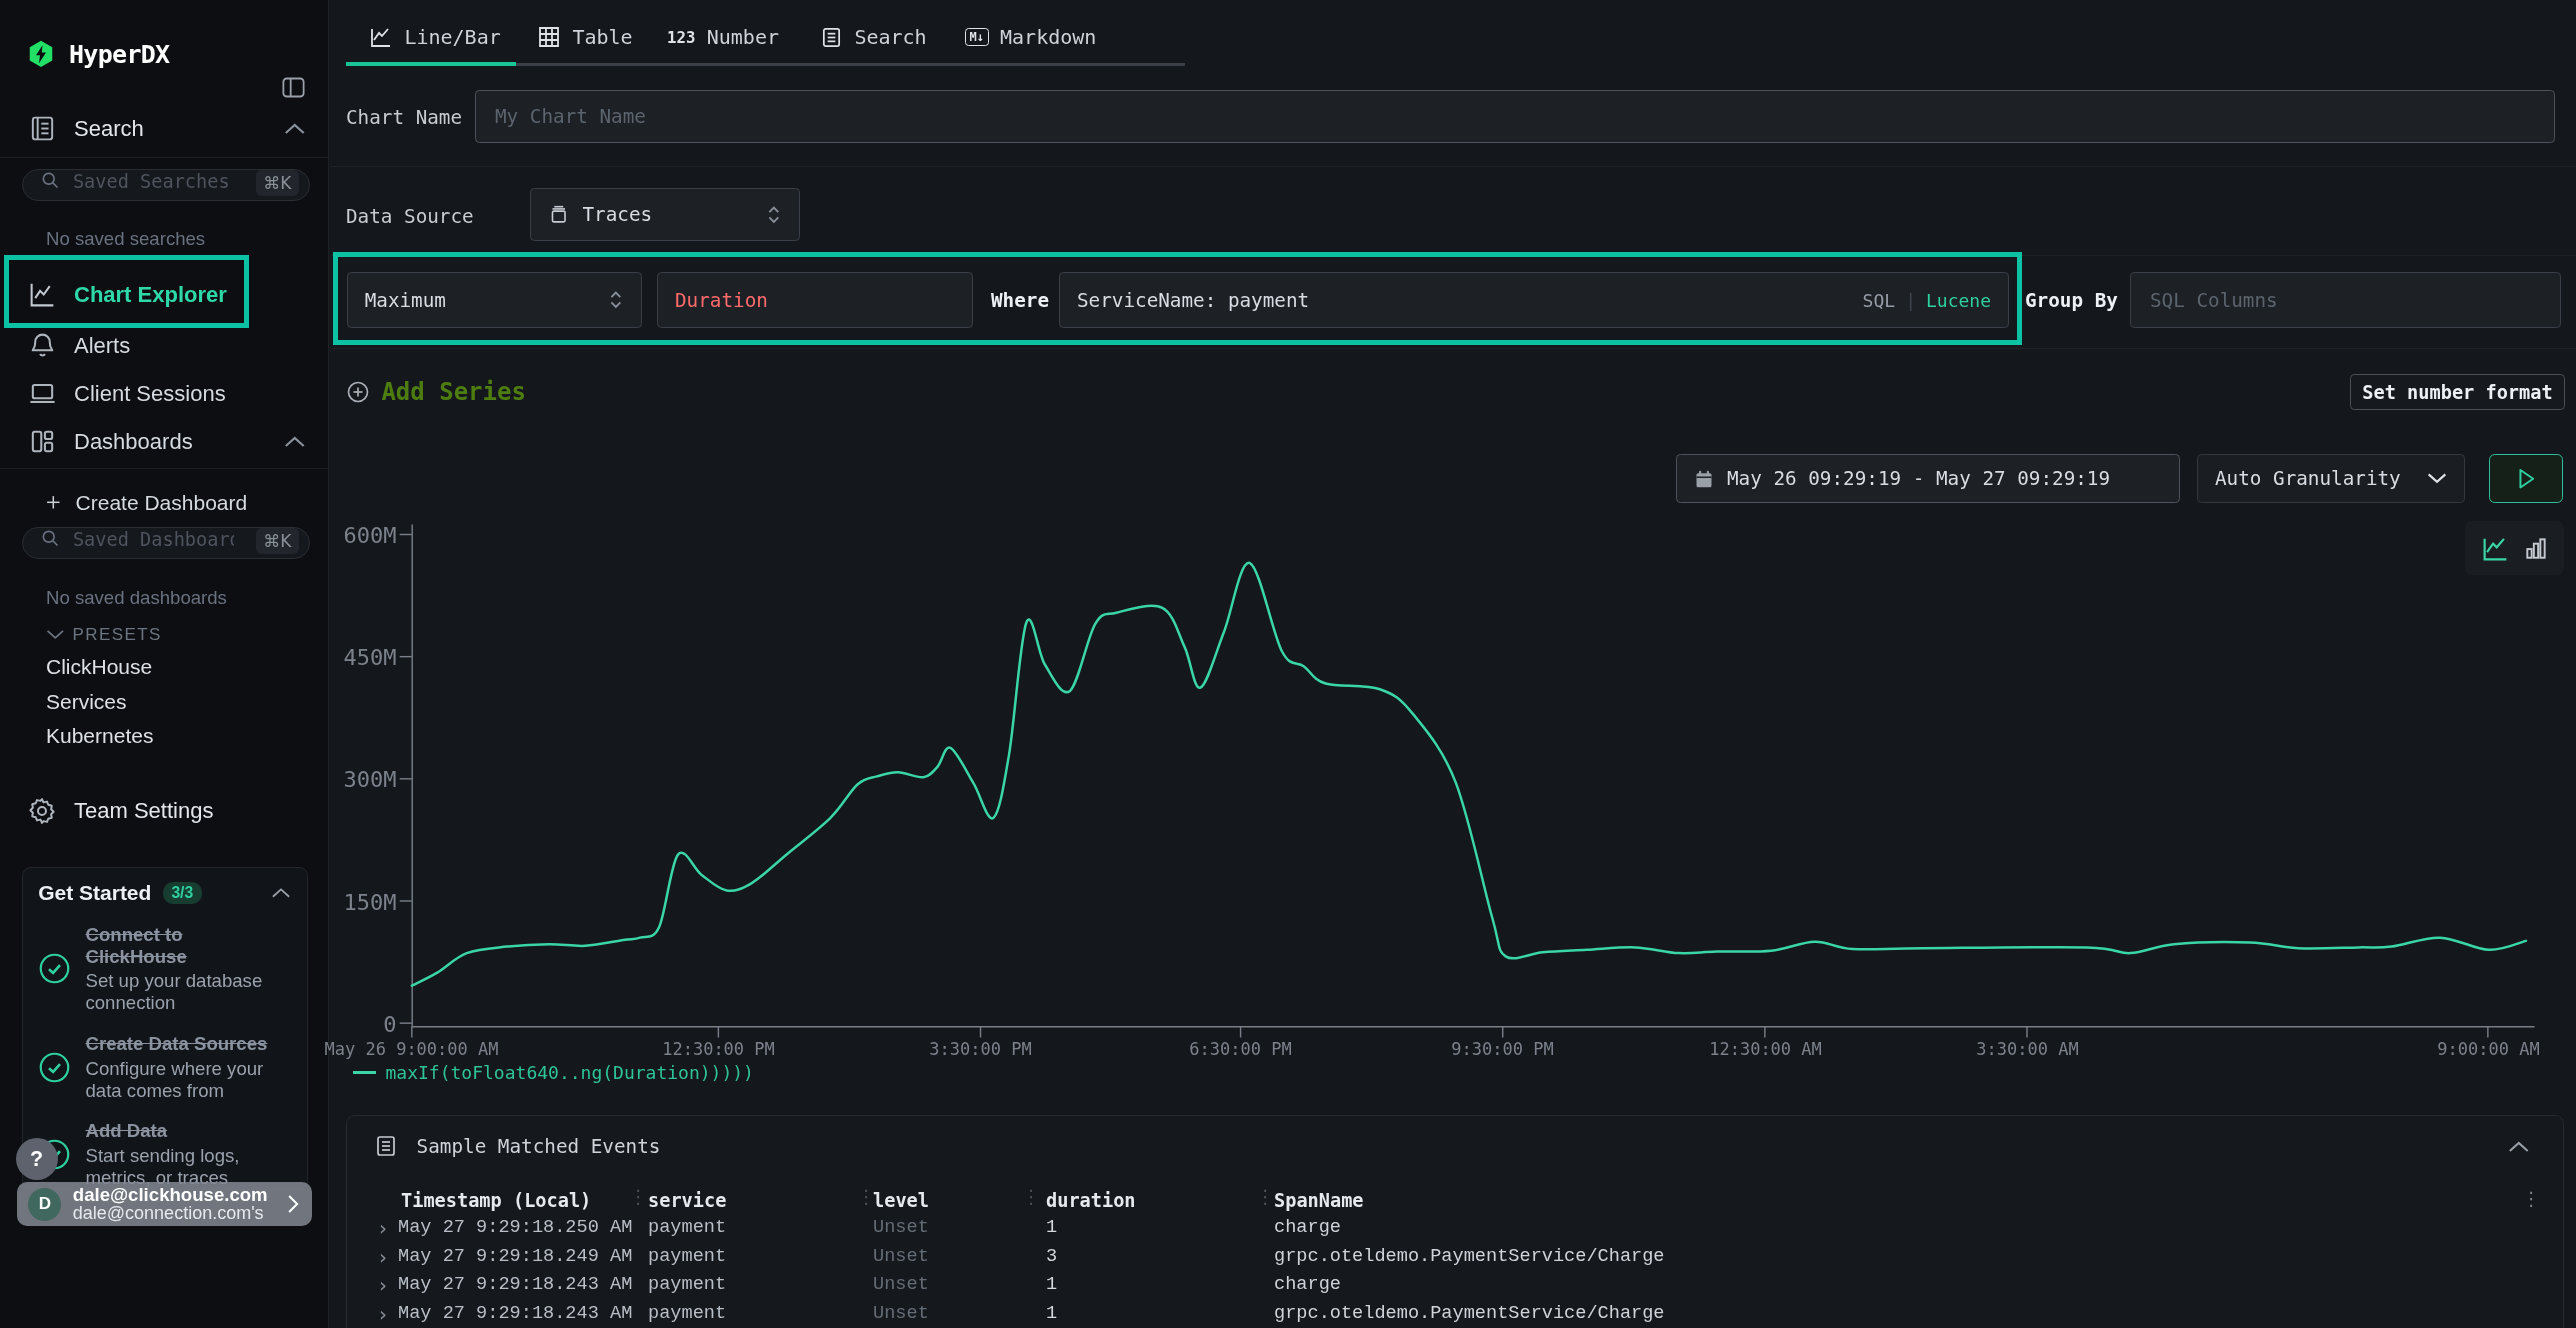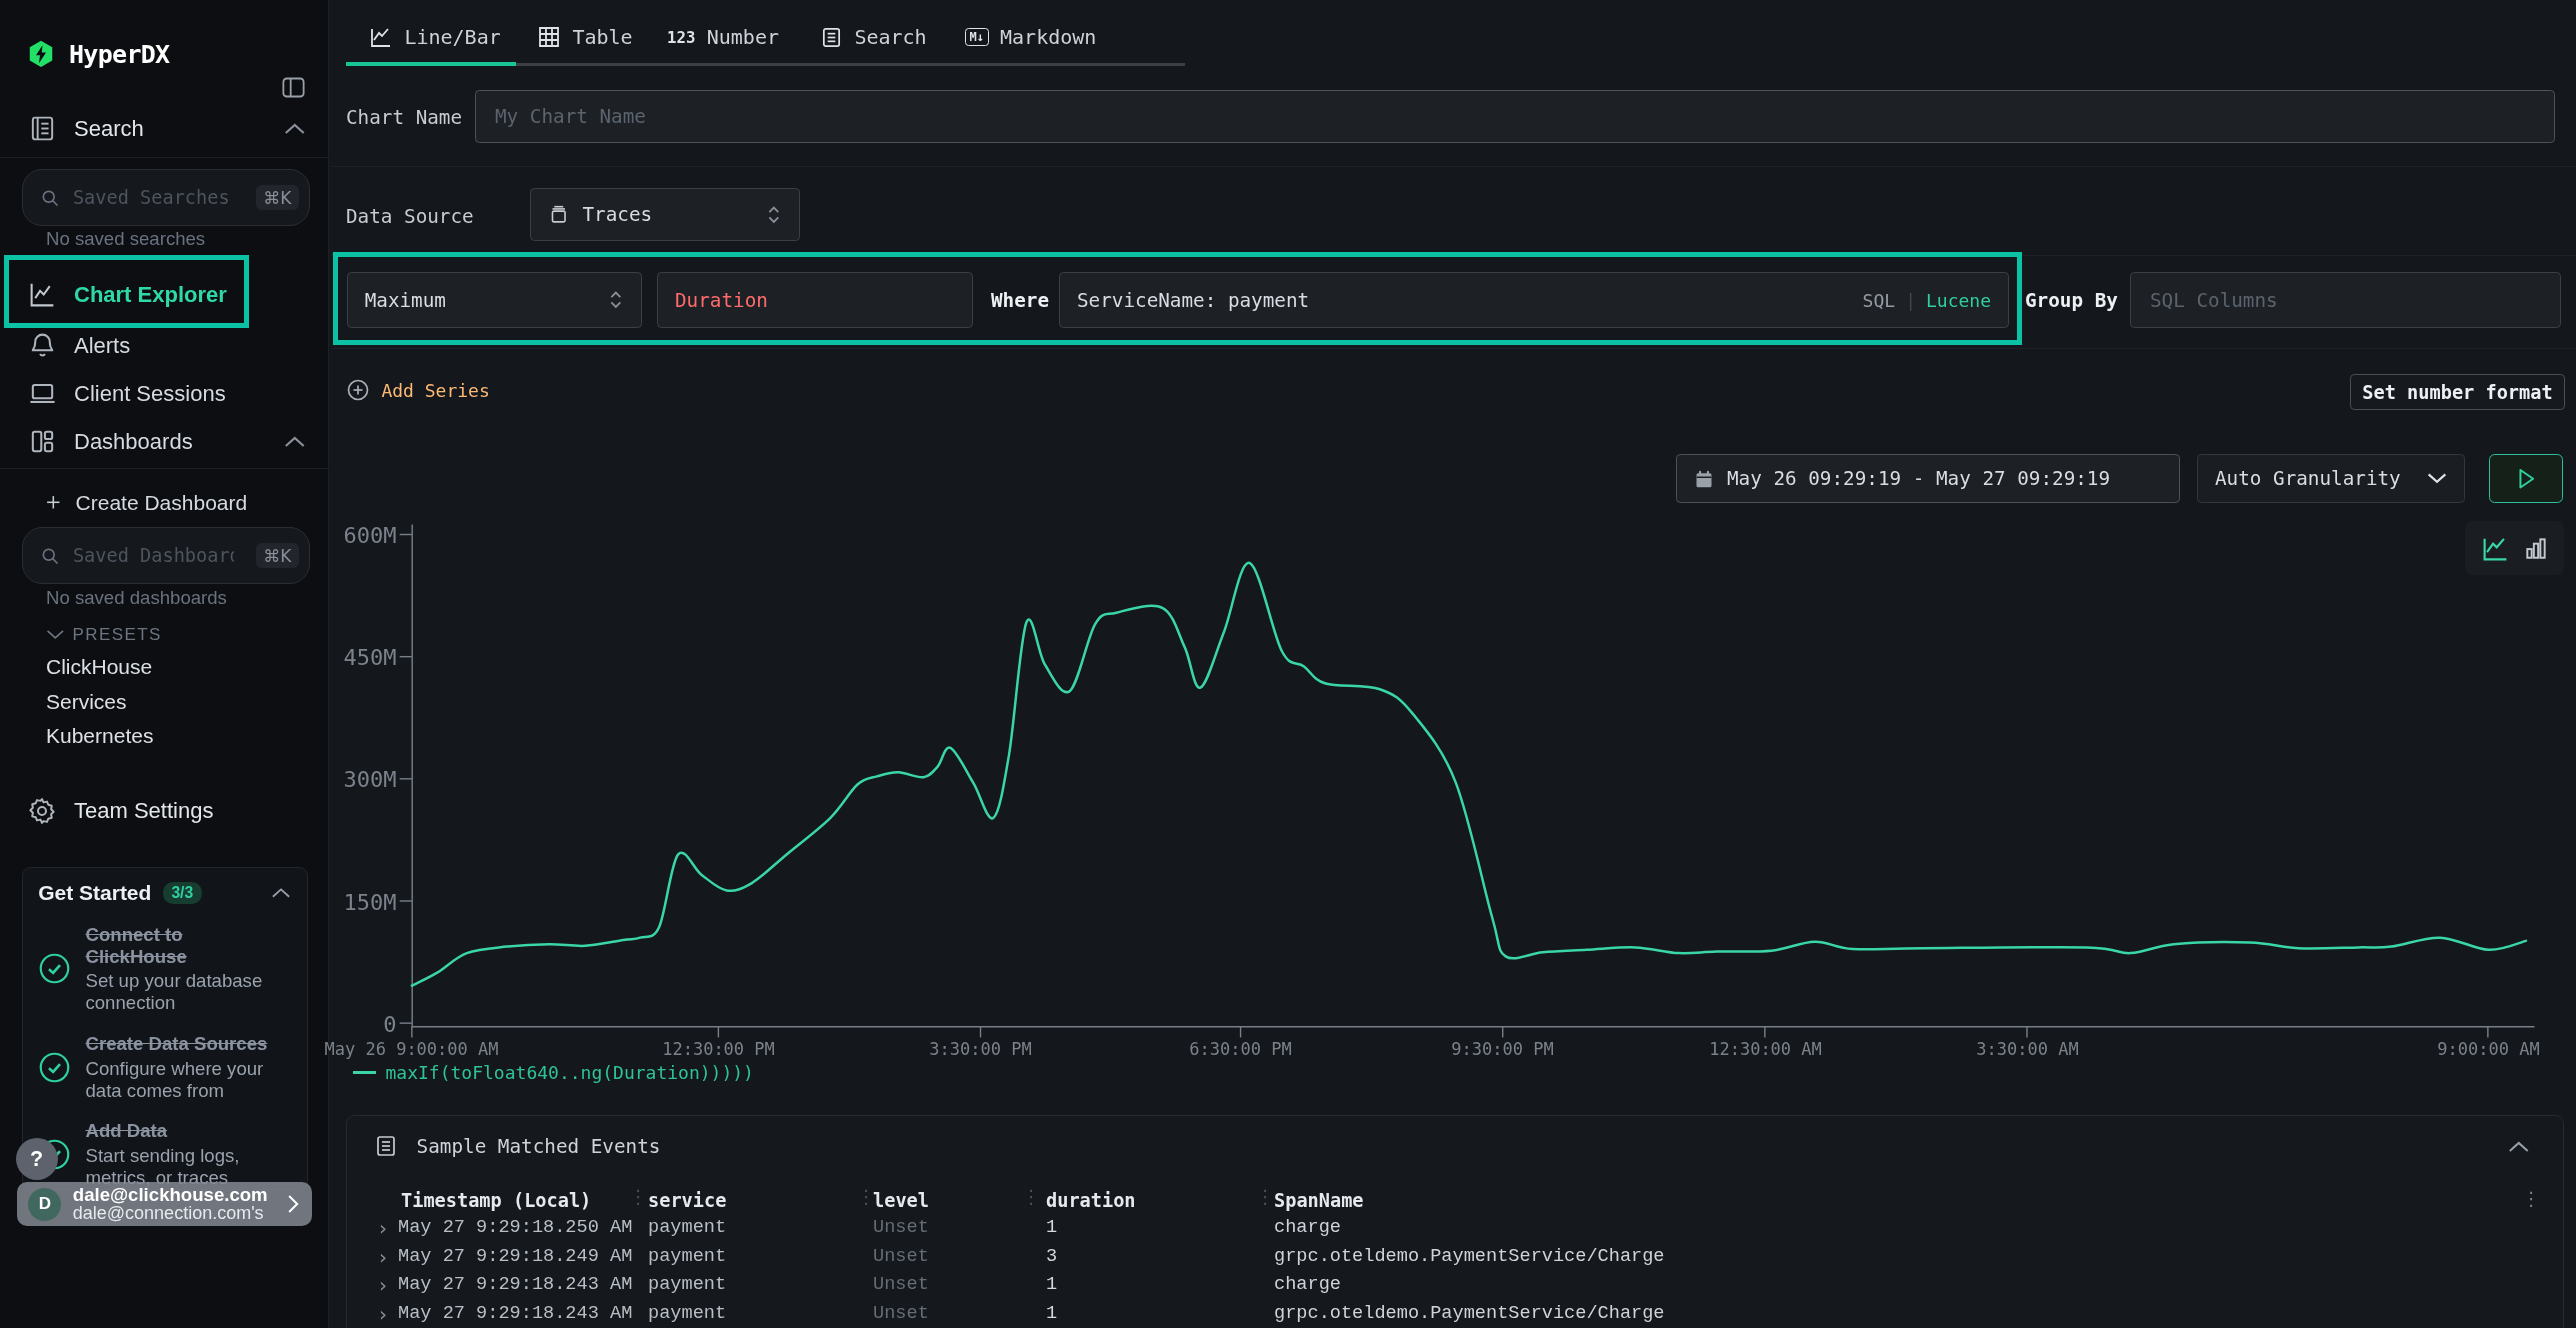--- a/index.html
+++ b/index.html
@@ -10,21 +10,21 @@
 
   
   #sidebar{position:absolute;left:0;top:0;width:329px;height:1328px;background:#0c0e12;border-right:1.4px solid #1d2025;}
   .side-row{position:absolute;left:0;width:329px;height:43px;display:flex;align-items:center;padding-left:27px;gap:17px;}
   .side-row .lbl{font-size:22px;color:#d6dbe1;}
   .side-ico{width:30px;height:30px;flex:0 0 30px;color:#aeb5bd;display:flex;align-items:center;justify-content:center;}
   .chev-right-abs{position:absolute;right:24px;color:#8a919a;}
   #logo-row{top:31.5px;height:46px;gap:13px;padding-left:26px;}
   #logo-text{font-family:"DejaVu Sans Mono",monospace;font-weight:bold;font-size:25px;color:#fff;letter-spacing:-0.7px;}
   #collapse-btn{position:absolute;right:21.5px;top:42px;color:#9aa0a8;}
-  .pill{position:absolute;left:21.5px;width:288px;height:57px;border-radius:20px;background:#15181d;border:1.4px solid #2a2e34;display:flex;align-items:center;padding:0 10px 0 17px;gap:11.4px;}
+  .pill{position:absolute;left:21.5px;width:288px;height:32px;border-radius:20px;background:#15181d;border:1.4px solid #2a2e34;display:flex;align-items:flex-start;padding:0 10px 0 17px;gap:11.4px;}
   .pill input{background:transparent;border:none;outline:none;color:#8f969f;font-family:"DejaVu Sans Mono",monospace;font-size:18.6px;width:165px;}
   .pill input::placeholder{color:#4d545e;}
   .kbd{margin-left:auto;background:#22262c;border-radius:5.7px;color:#8a9099;font-size:17px;padding:2.9px 7.2px;font-family:"DejaVu Sans",sans-serif;}
   .dim-note{position:absolute;left:46px;font-size:18.6px;color:#6a7280;}
   .divider-h{position:absolute;left:0;width:329px;height:0;border-top:1.4px solid #1b1e23;}
   .teal-text{color:#2ed8a8 !important;font-weight:bold;}
   .preset-item{position:absolute;left:46px;font-size:21px;color:#dde1e6;}
   #presets-row{position:absolute;left:46px;display:flex;gap:8px;align-items:center;color:#6d7580;}
   #presets-label{font-size:17px;letter-spacing:1.4px;color:#6d7580;}
   
@@ -388,21 +388,21 @@
   <div class="hdiv" style="top:348px;"></div>
 
   <div style="position:absolute;left:15px;top:378px;display:flex;align-items:center;gap:11.4px;">
     <span style="color:#aab0b8;">
       <svg width="24" height="24" viewBox="0 0 24 24" fill="none" stroke="currentColor" stroke-width="1.7">
           <circle cx="12" cy="12" r="9.5"></circle>
           <line x1="12" y1="7.5" x2="12" y2="16.5"></line>
           <line x1="7.5" y1="12" x2="16.5" y2="12"></line>
         </svg>
     </span>
-    <span class="mono" style="font-size:18px;font-weight:normal;color:#fdba74;">Add Series</span>
+    <span class="mono" style="font-size:24px;font-weight:bold;color:#4d7c0f;">Add Series</span>
   </div>
   <div id="btn-number-format">
     <span>Set number format</span>
   </div>
 
   <div class="inputbox abs" id="date-range">
     <span style="color:#9aa0a8;">
       <svg width="20" height="20" viewBox="0 0 24 24" fill="#9aa0a8">
           <rect x="3" y="5" width="18" height="17" rx="2"></rect>
           <rect x="6" y="2" width="2.6" height="5" rx="1.3"></rect>

